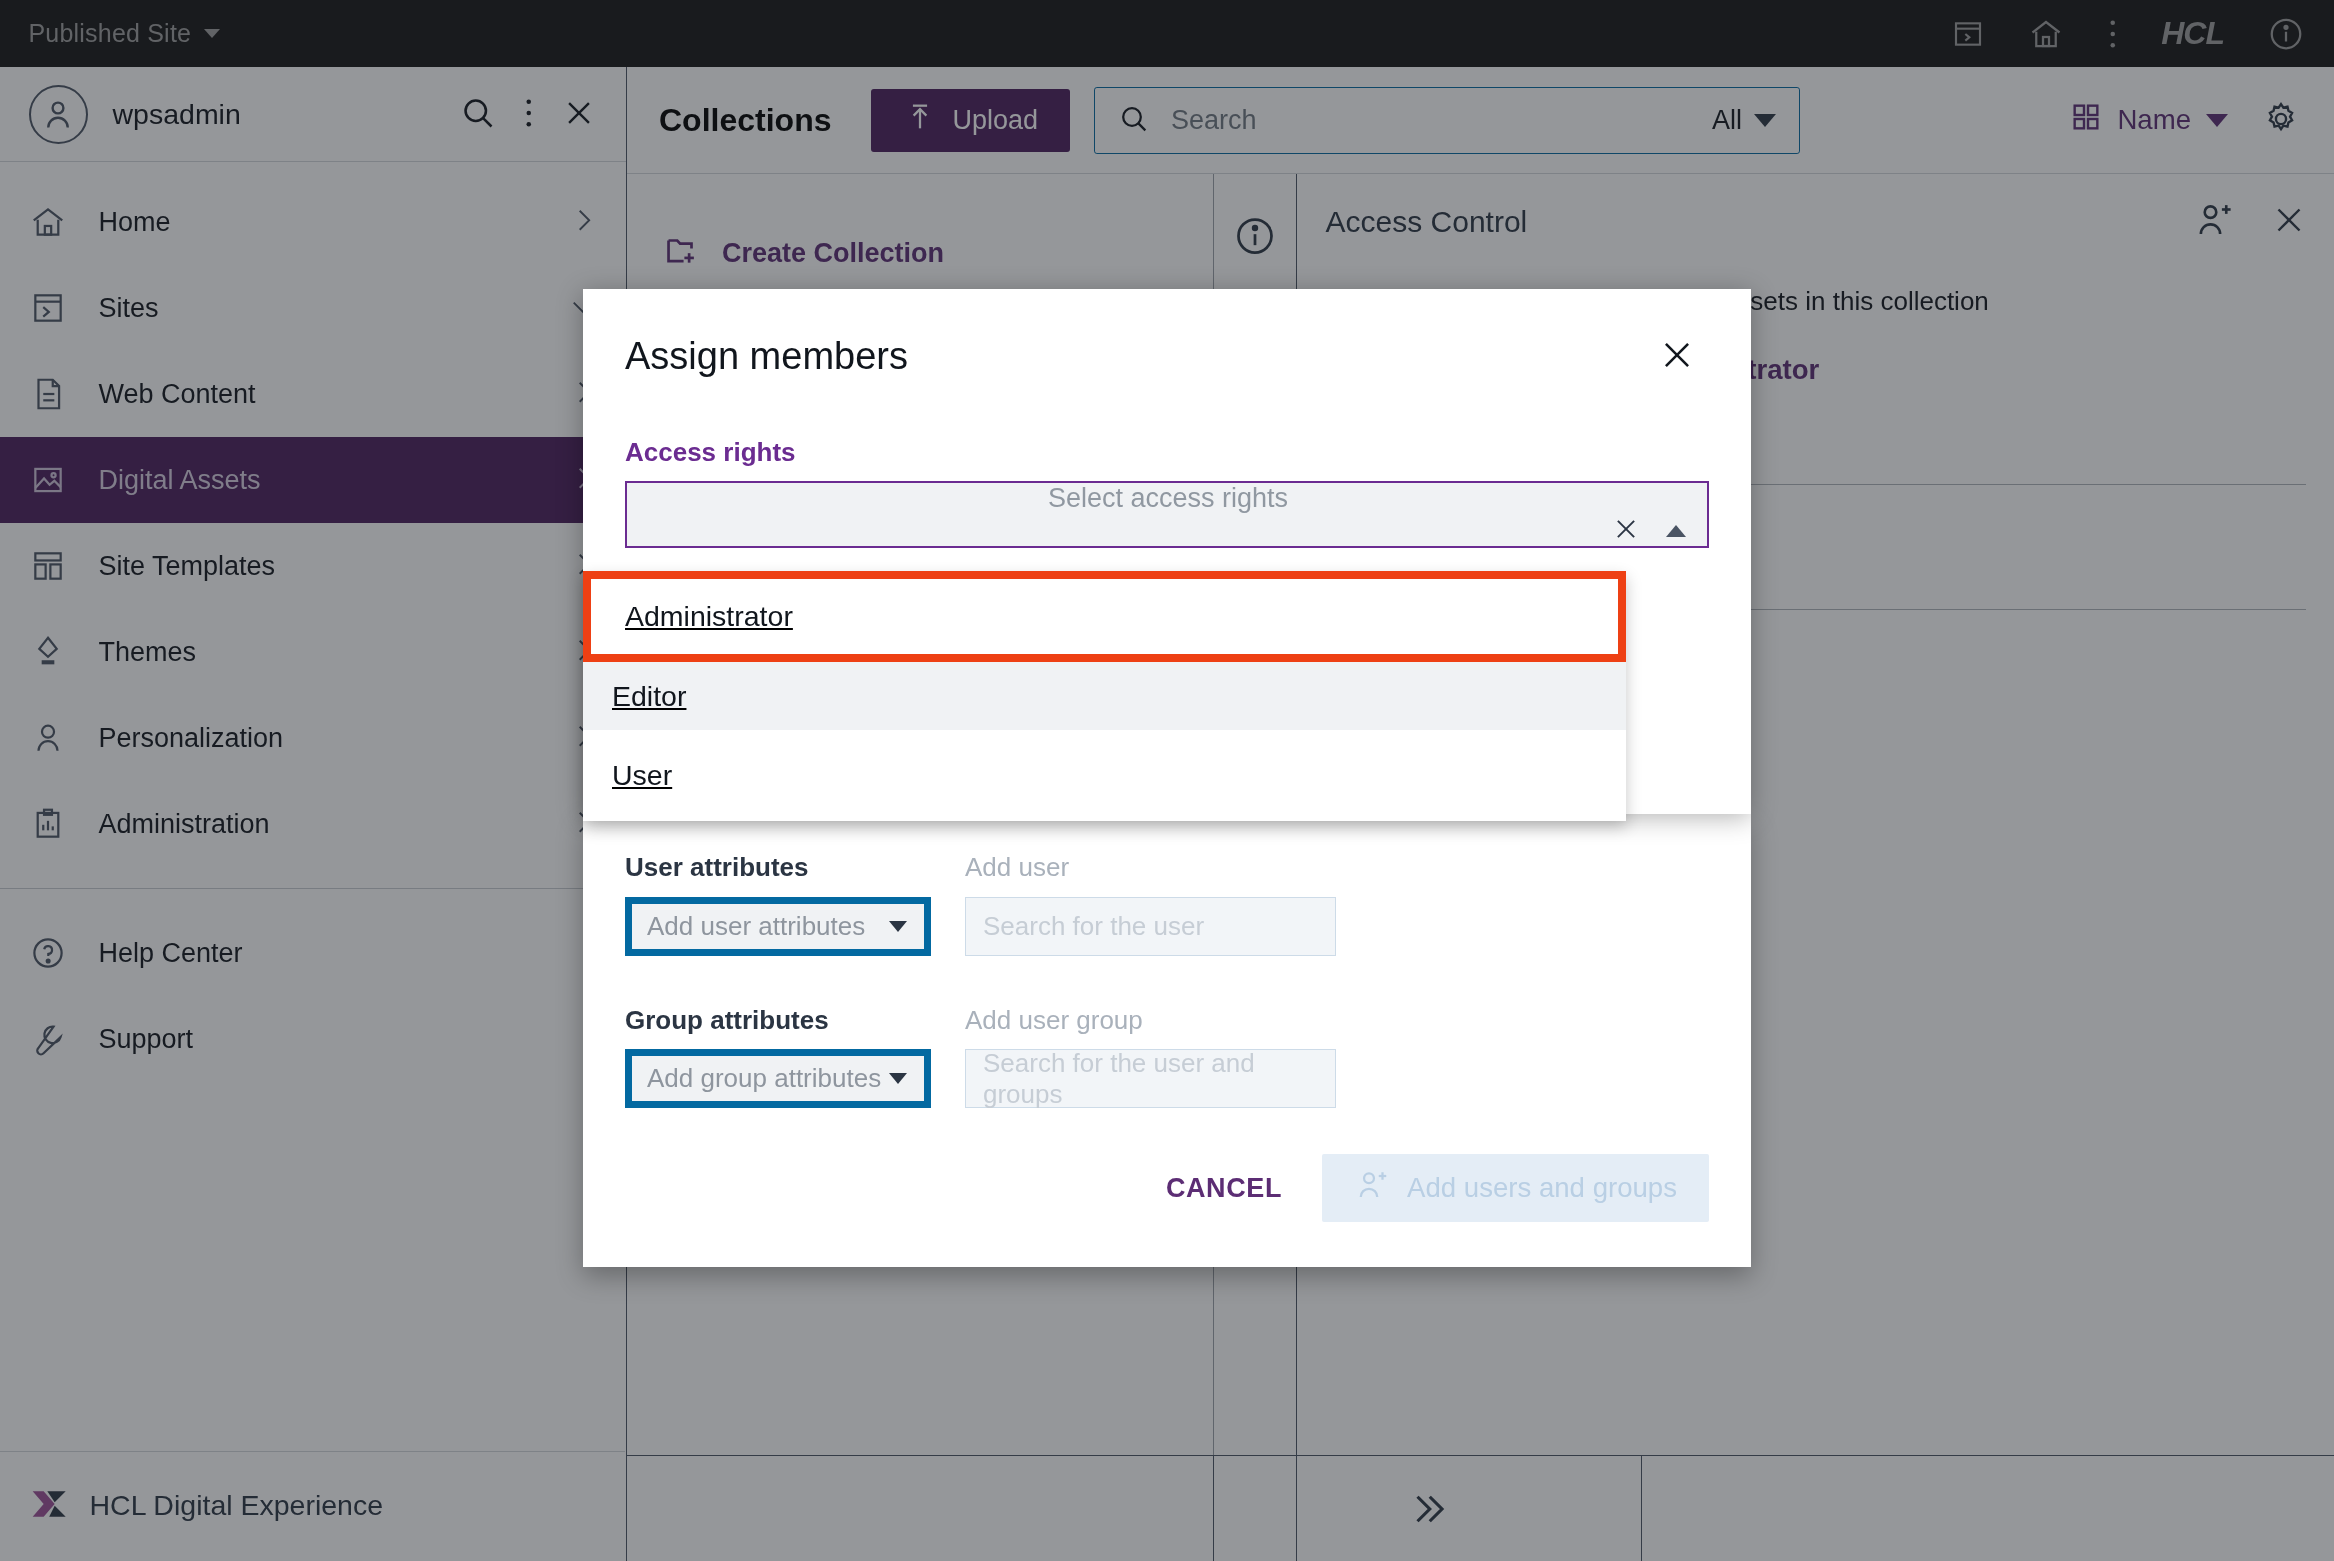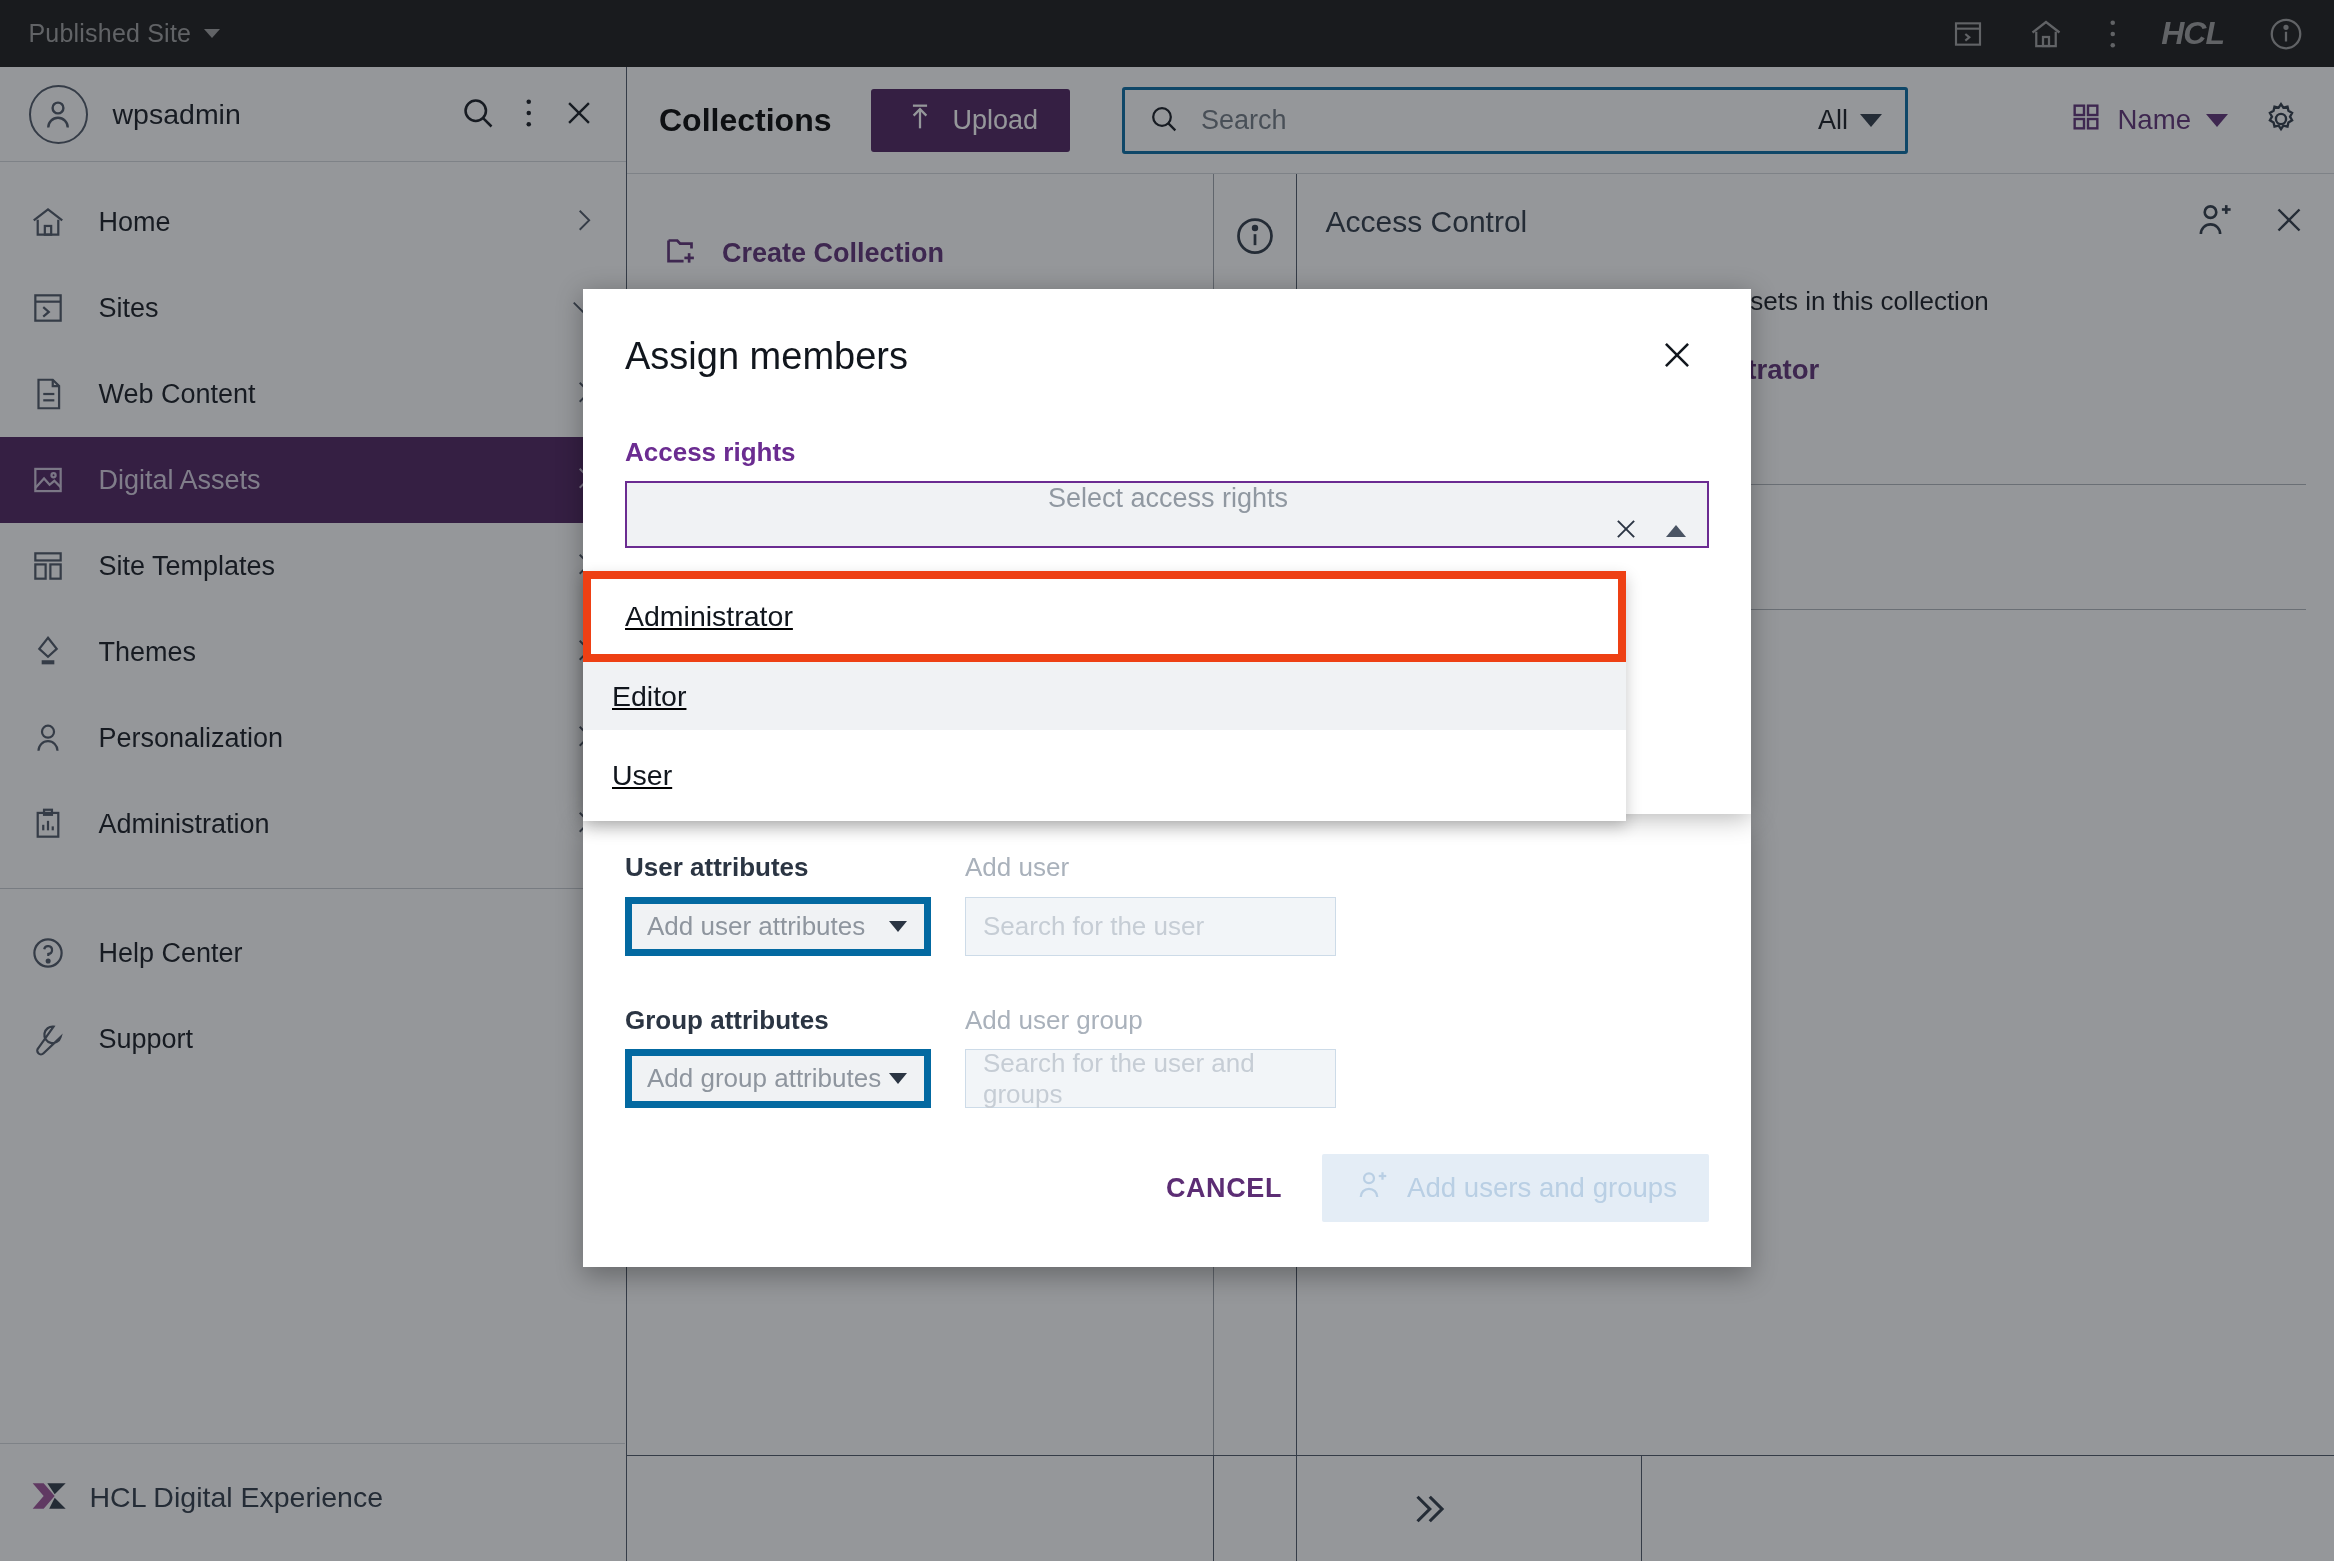--- a/index.html
+++ b/index.html
@@ -55,21 +55,21 @@
   }
   .sb-item .sb-ico { width: 53px; flex: none; display: flex; align-items: center; }
   .sb-item .sb-label { font-size: 27px; margin-left: 17px; }
   .sb-item .sb-chev { margin-left: auto; }
   .sb-item.active { background: #4a1d5c; color: #ffffff; }
   .sb-item.active .sb-label { color: #d7cfe0; }
 
   .sb-divider { height: 1px; background: #c9ccd2; margin: 21px 0 21px 0; }
 
   .sb-footer {
-    position: absolute; bottom: 12px; left: 0; width: 625px; height: 107px;
+    position: absolute; bottom: 4px; left: 0; width: 625px; height: 107px;
     display: flex; align-items: center; padding-left: 28.5px; gap: 17px;
     border-top: 1px solid #d4d7dc;
   }
   .sb-footer-text { font-size: 28.5px; color: #2b3543; }
 
   
   .main {
     position: absolute; left: 627px; top: 67px; width: 1707px; height: 1495px;
     background: #ffffff;
   }
@@ -77,21 +77,21 @@
     height: 107px; display: flex; align-items: center; padding-left: 32px;
     border-bottom: 1px solid #d4d7dc;
   }
   .main-title { font-size: 32px; font-weight: bold; color: #000; }
   .upload-btn {
     margin-left: 40px; height: 63px; background: #4a1d5c; color: #fff;
     display: flex; align-items: center; gap: 15px; padding: 0 32px;
     border: none; border-radius: 2.9px; font-size: 27px; cursor: pointer;
   }
   .search-box {
-    margin-left: 52px; width: 786px; height: 67px; border: 3px solid #0369a1;
+    margin-left: 24px; width: 706px; height: 67px; border: 1px solid #0369a1;
     border-radius: 2.9px; display: flex; align-items: center; padding: 0 23px; gap: 21px;
   }
   .search-ph { font-size: 27px; color: #6f7780; }
   .search-all {
     margin-left: auto; display: flex; align-items: center; gap: 12px;
     font-size: 27px; color: #11161d;
   }
   .hdr-right { margin-left: auto; display: flex; align-items: center; gap: 34px; margin-right: 34px; }
   .sort-ctl { display: flex; align-items: center; gap: 15px; color: #5c2d74; font-size: 27.6px; cursor: pointer; }
 

